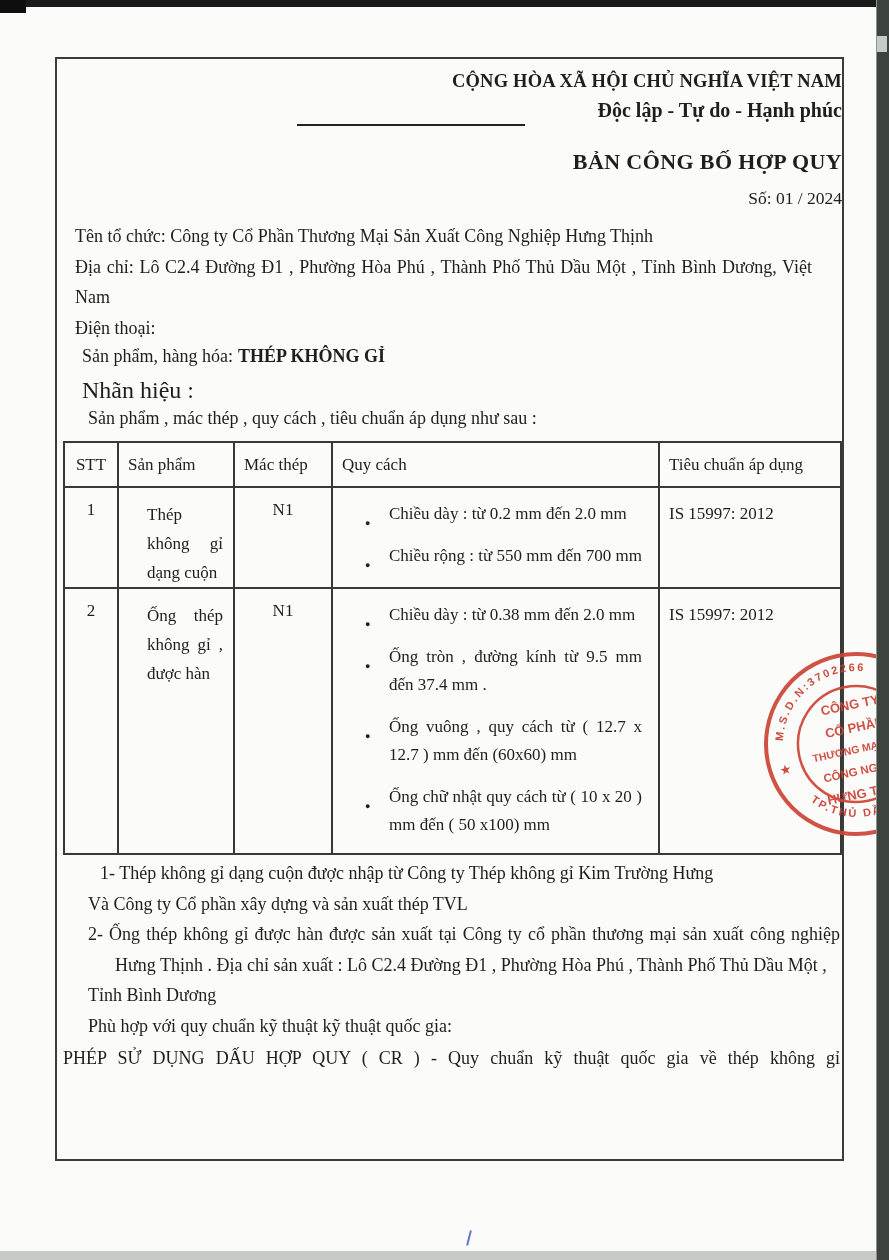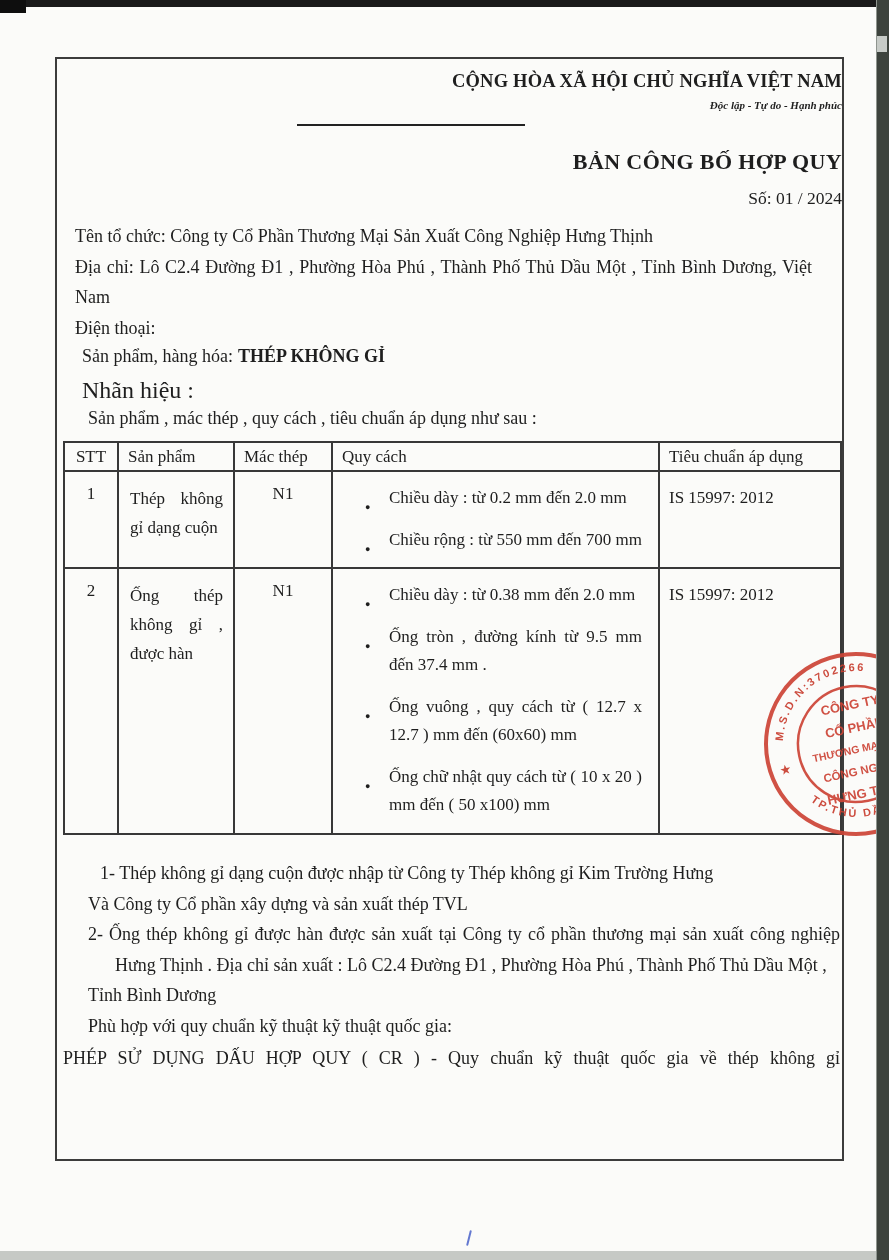--- a/index.html
+++ b/index.html
@@ -17,42 +17,42 @@
   .edge-bottom{position:absolute;top:1251px;left:0;width:889px;height:9px;background:#c6c9c5;}
   .pen-mark{position:absolute;left:468px;top:1230px;width:2px;height:16px;background:#3d57c6;transform:rotate(14deg);border-radius:1px;opacity:.8;}
   
   .doc-box{
     position:absolute;left:55px;top:57px;width:789px;height:1104px;
     border:2px solid #3c3c3c;box-sizing:border-box;background:transparent;
   }
   .abs{position:absolute;}
   .ctr{left:0;right:0;text-align:right;}
   .b-national{top:12px;font-size:18.5px;font-weight:bold;letter-spacing:.2px;}
-  .b-motto{top:40px;font-size:11px;font-weight:bold;font-style:italic;}
+  .b-motto{top:40px;font-size:20px;font-weight:bold;}
   .b-underline{top:65px;left:240px;width:228px;height:2px;background:#222;}
   .b-title{top:90px;font-size:22px;font-weight:bold;letter-spacing:.4px;}
   .b-so{top:129px;font-size:17.5px;}
   .b-info{top:162px;left:18px;width:737px;font-size:18px;line-height:30.5px;}
   .b-info .just{text-align:justify;}
   .b-product{top:287px;left:25px;font-size:18px;}
   .b-product b{margin-left:5px;}
   .b-brand{top:318px;left:25px;font-size:24px;}
   .b-intro{top:349px;left:31px;font-size:18px;}
   
   table.spec{
     position:absolute;top:382px;left:6px;width:777px;
     border-collapse:collapse;font-size:17px;table-layout:fixed;
   }
   table.spec th,table.spec td{border:2px solid #383838;box-sizing:border-box;}
-  table.spec th{font-weight:normal;text-align:left;padding:0 9px;height:29px;vertical-align:middle;}
+  table.spec th{font-weight:normal;text-align:left;padding:0 9px;height:45px;vertical-align:middle;}
   table.spec th.c-stt{text-align:center;padding:0 2px;}
   table.spec td{vertical-align:top;}
   tr.r1{height:93px;} tr.r2{height:231px;}
   td.c-stt{text-align:center;padding-top:12px;}
-  td.c-sp{text-align:justify;padding:12px 10px 0 11px;line-height:29px;margin-top:36px;}
+  td.c-sp{text-align:justify;padding:12px 10px 0 28px;line-height:29px;margin-top:36px;}
   td.c-mt{text-align:center;padding-top:12px;}
   td.c-qc{padding:2px 8px 0 12px;}
   td.c-qc ul{margin:8px;padding:0;list-style:none;}
   td.c-qc li{position:relative;padding-left:36px;margin:10px 0 13px;line-height:28.5px;text-align:justify;}
   td.c-qc li::before{content:"●";font-size:9px;position:absolute;left:12px;top:9px;}
   td.c-tc{padding:12px 8px 0 9px;line-height:28px;}
   
   .b-notes{top:799px;left:31px;width:752px;font-size:18px;line-height:30.5px;}
   .b-notes p{margin:0;}
   .n1a{text-indent:12px;}

